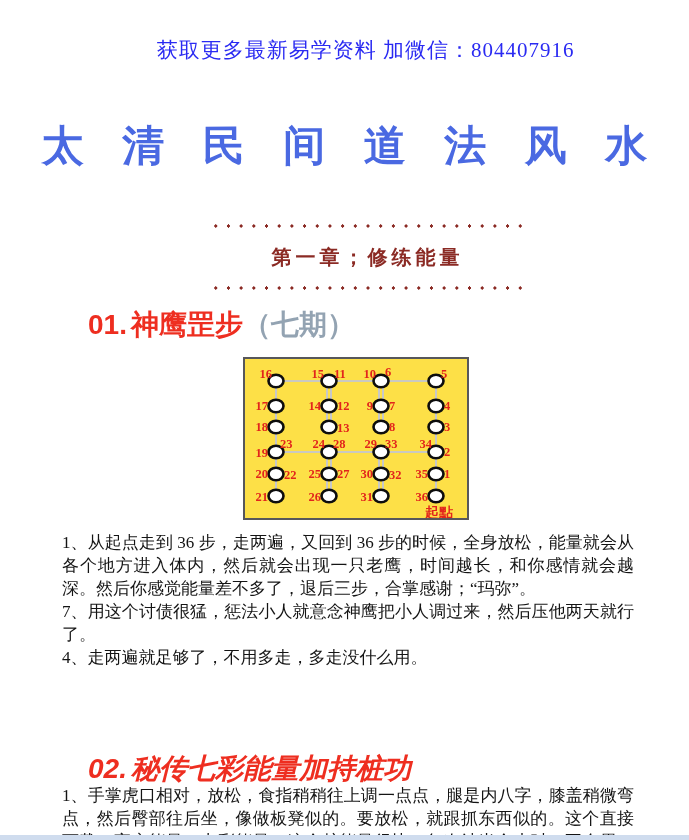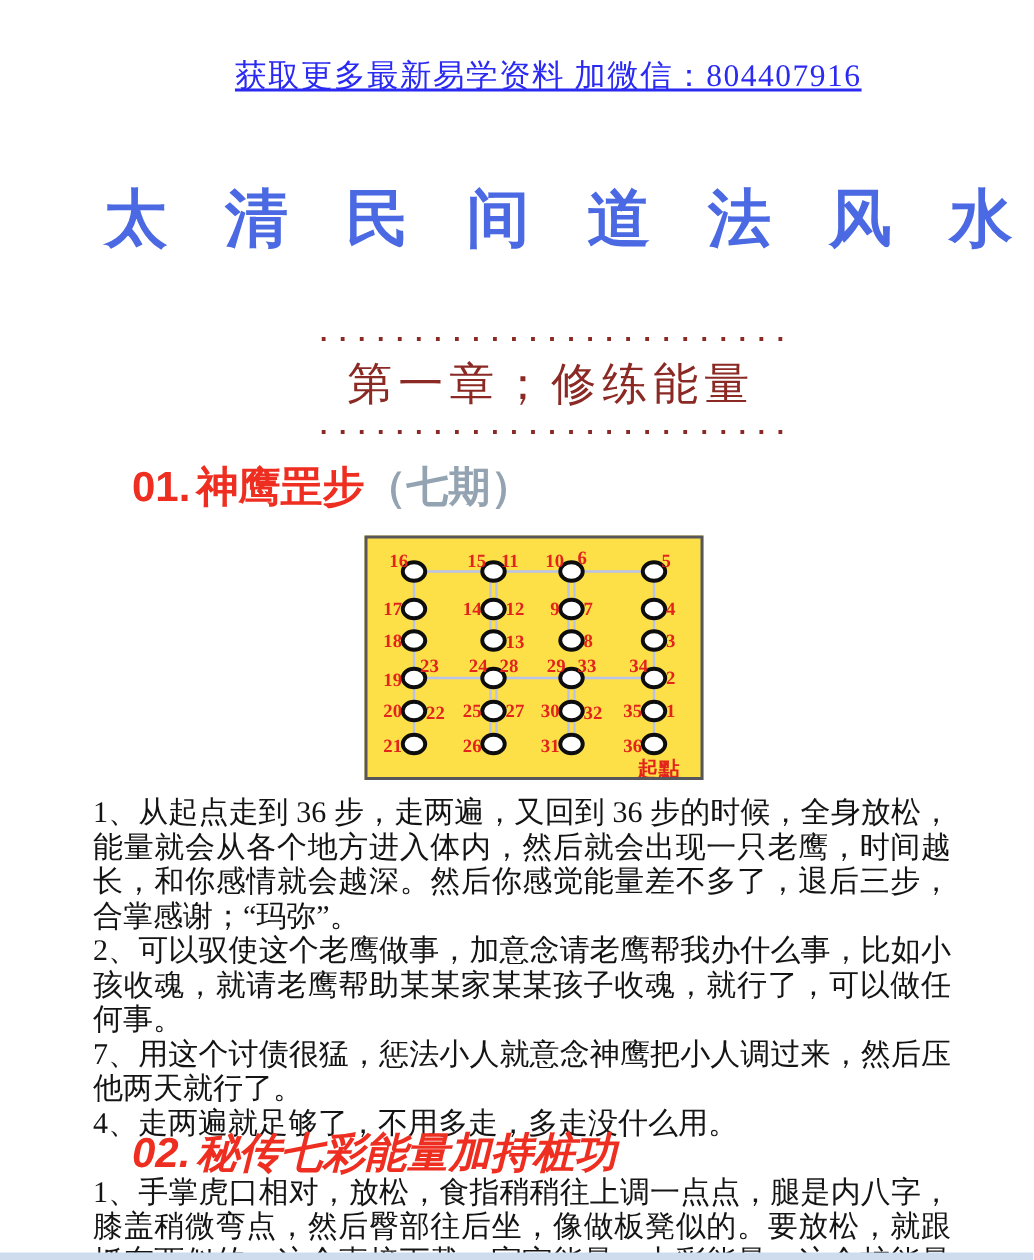--- a/index.html
+++ b/index.html
@@ -15,54 +15,54 @@
     --strip-blue:#cfdcee;
     --body-ink:#141414;
   }
   html,body{margin:0;padding:0;}
   body{
     width:689px;height:840px;overflow:hidden;position:relative;background:#ffffff;
     font-family:"Liberation Serif","DejaVu Serif",serif;color:var(--body-ink);
   }
   .promo{
     position:absolute;top:36px;left:0;right:0;text-align:center;padding-left:42px;
-    font-size:21px;color:var(--header-blue);letter-spacing:1px;text-decoration:underline;
+    font-size:21px;color:var(--header-blue);letter-spacing:1px;
   }
   .doc-title{
-    position:absolute;top:118px;left:0;right:0;margin:0;text-align:right;
+    position:absolute;top:118px;left:0;right:0;margin:0;text-align:center;
     font-size:42px;font-weight:bold;color:var(--title-blue);letter-spacing:14px;padding-left:14px;
   }
   .chapter{
     position:absolute;top:224px;left:calc(50% + 23px);transform:translateX(-50%);
     width:320px;text-align:center;
   }
   .dots{
     height:4px;width:318px;margin:0 auto;
     background-image:radial-gradient(circle 1.6px, var(--chapter-red) 98%, rgba(0,0,0,0) 100%);
     background-size:12.7px 4px;background-repeat:repeat-x;background-position:center;
   }
   .chapter-title{
-    height:58px;line-height:58px;font-size:30px;font-weight:normal;
+    height:58px;line-height:58px;font-size:20px;font-weight:bold;
     color:var(--chapter-red);letter-spacing:4px;
   }
   .sec{position:absolute;left:88px;margin:0;font-size:28px;font-weight:bold;color:var(--section-red);}
   .sec1{top:306px;}
   .sec2{top:750px;font-style:italic;}
   .sec-num{font-family:"Liberation Sans","DejaVu Sans",sans-serif;margin-right:4px;}
   .sec-sub{color:var(--subtitle-gray);font-weight:bold;}
   .diagram-box{
     position:absolute;left:243px;top:357px;width:226px;height:163px;
     border:2px solid var(--box-border);box-sizing:border-box;background:#fde047;
   }
   .path-line{stroke:var(--line-blue);stroke-width:1.6;}
   .step-circle{fill:#ffffff;stroke:var(--circle-black);stroke-width:2.6;}
   .step-num{fill:var(--number-red);font-family:"Liberation Serif","DejaVu Serif",serif;font-weight:bold;font-size:12.5px;}
   .start-label{fill:var(--number-red);font-family:"Liberation Serif","DejaVu Serif",serif;font-weight:bold;font-size:14px;}
   .paras{position:absolute;left:62px;width:572px;text-align:justify;}
-  .paras p{margin:0;font-size:20px;line-height:23px;}
+  .paras p{margin:0;font-size:17px;line-height:23px;}
   .paras1{top:531px;}
   .paras2{top:784px;}
   .bottom-strip{position:absolute;left:0;right:0;bottom:0;height:5px;background:var(--strip-blue);z-index:5;}
 </style>
 </head>
 <body>
 
 <div class="page">
 
   <div class="promo">获取更多最新易学资料 加微信：804407916</div>
@@ -152,21 +152,20 @@
         <text x="23" y="142" text-anchor="end" class="step-num">21</text>
         <text x="76" y="142" text-anchor="end" class="step-num">26</text>
         <text x="128" y="142" text-anchor="end" class="step-num">31</text>
         <text x="183" y="142" text-anchor="end" class="step-num">36</text>
         <text x="194" y="158" text-anchor="middle" class="start-label">起點</text>
       </svg>
   </div>
 
   <div class="paras paras1">
     <p>1、从起点走到 36 步，走两遍，又回到 36 步的时候，全身放松，能量就会从各个地方进入体内，然后就会出现一只老鹰，时间越长，和你感情就会越深。然后你感觉能量差不多了，退后三步，合掌感谢；“玛弥”。</p>
-    <p>2、可以驭使这个老鹰做事，加意念请老鹰帮我办什么事，比如小孩收魂，就请老鹰帮助某某家某某孩子收魂，就行了，可以做任何事。</p>
     <p>7、用这个讨债很猛，惩法小人就意念神鹰把小人调过来，然后压他两天就行了。</p>
     <p>4、走两遍就足够了，不用多走，多走没什么用。</p>
   </div>
 
   <h2 class="sec sec2">
     <span class="sec-num">02.</span><span class="sec-title">秘传七彩能量加持桩功</span>
   </h2>
 
   <div class="paras paras2">
     <p>1、手掌虎口相对，放松，食指稍稍往上调一点点，腿是内八字，膝盖稍微弯点，然后臀部往后坐，像做板凳似的。要放松，就跟抓东西似的。这个直接下载，宇宙能量，七彩能量，这个桩能量很快，每次站半个小时，不会累，开始可能会胀</p>

